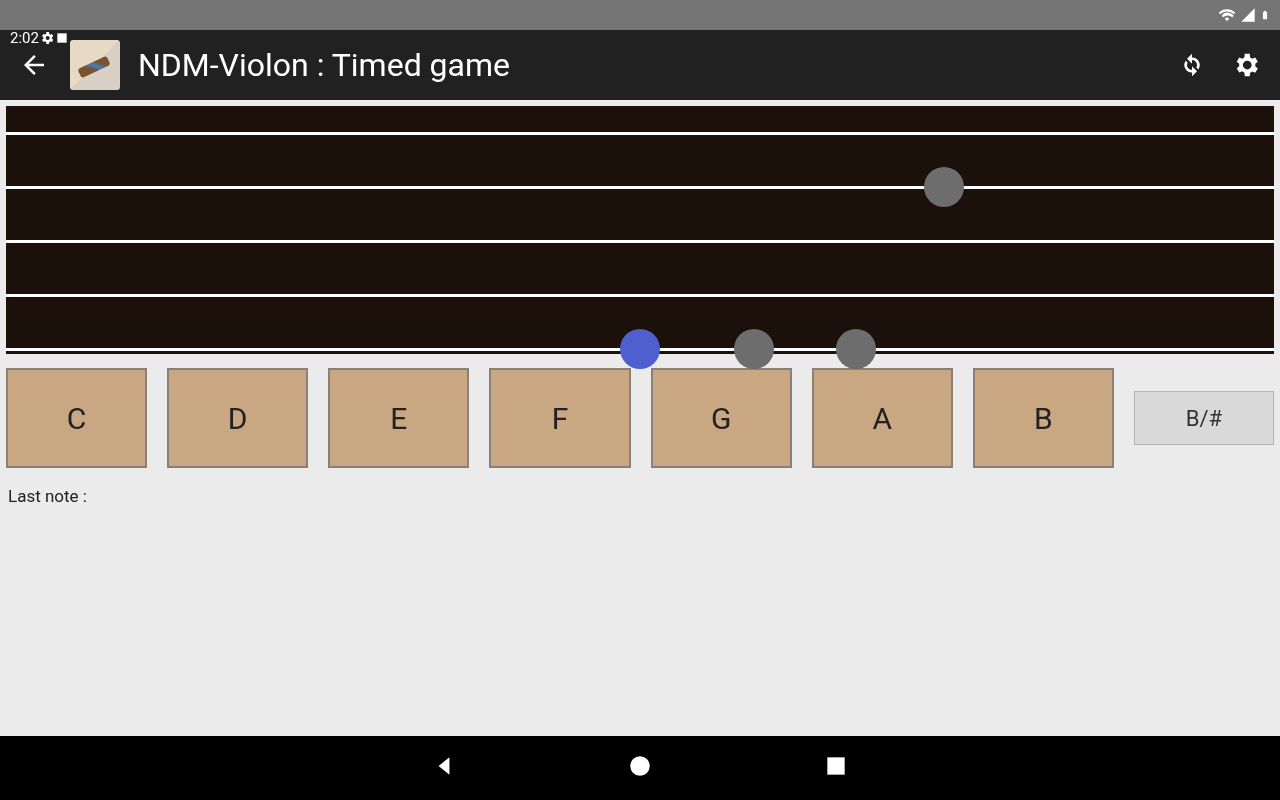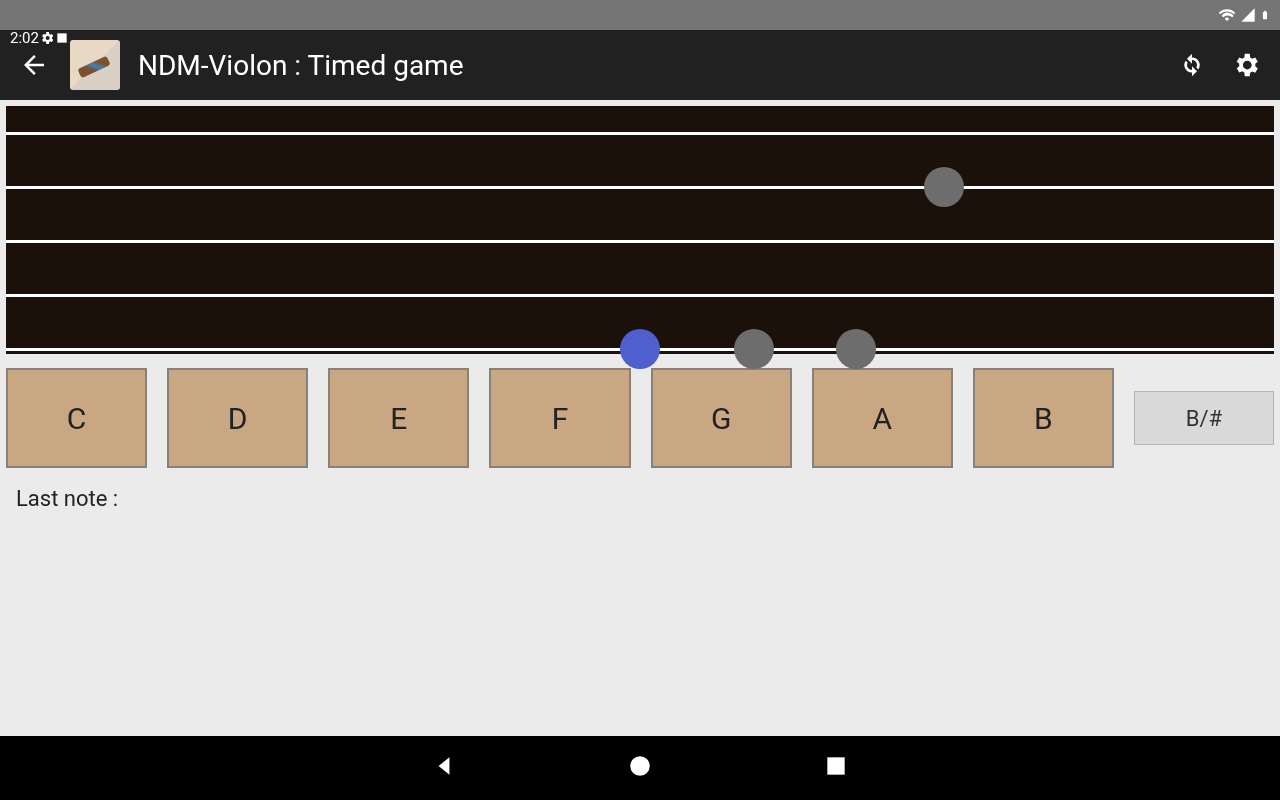--- a/index.html
+++ b/index.html
@@ -3,33 +3,33 @@
 <meta charset="utf-8">
 <style>
 * { margin:0; padding:0; box-sizing:border-box; }
 body { width:1280px; height:800px; font-family:Roboto,Arial,sans-serif; background:#000; overflow:hidden; }
 .status-bar { height:30px; background:#757575; color:#fff; display:flex; align-items:center; justify-content:space-between; padding:0 10px; font-size:15px; }
 .status-left { display:flex; align-items:center; gap:0;margin-top:46px; }
 .status-right { display:flex; align-items:center; gap:4px; }
 .app-bar { height:70px; background:#212121; display:flex; align-items:center; padding:0 16px; gap:18px; }
 .app-icon { width:50px; height:50px; background:linear-gradient(135deg,#e8d9c5 50%,#d9cfc4 50%); border-radius:3px; position:relative; }
 .app-icon::after { content:""; position:absolute; left:8px; top:22px; width:32px; height:10px; background:linear-gradient(45deg,#7a5230 40%,#3b82c4 55%,#7a5230 70%); transform:rotate(-25deg); border-radius:3px; }
-.app-title { color:#fff; font-size:28px; font-weight:400; flex:1; }
+.app-title { color:#fff; font-size:32px; font-weight:400; flex:1; }
 .bar-icon { width:36px; height:36px; display:flex; align-items:center; justify-content:center; cursor:pointer; }
 .bar-icon svg { width:30px; height:30px; fill:#fff; }
 .content { background:#ebebeb; height:636px; }
 .fretboard { background:#1b100a; border:6px solid #ebebeb; border-top-width:6px; border-bottom-width:6px; height:260px; position:relative; }
 .string { position:absolute; left:0; right:0; height:3px; background:#fff; }
 .note-dot { position:absolute; width:40px; height:40px; border-radius:50%; transform:translate(-50%,-50%); }
 .note-blue { background:#4f5fce; }
 .note-grey { background:#6d6d6d; }
 .buttons-row { display:flex; padding:8px 6px; gap:20px; align-items:stretch; }
 .note-btn { flex:1; height:100px; background:#c9a783; border:2px solid #8b8078; color:#222; font-size:30px; display:flex; align-items:center; justify-content:center; cursor:pointer; }
 .flat-btn { width:140px; height:54px; align-self:center; background:#d9d9d9; border:1px solid #b5b5b5; font-size:22px; color:#333; cursor:pointer; display:flex; align-items:center; justify-content:center; }
-.info-row { display:flex; justify-content:space-between; padding:10px 16px; font-size:22px; color:#222; }
+.info-row { display:flex; justify-content:space-between; padding:10px 8px; font-size:17px; color:#222; }
 .nav-bar { height:64px; background:#000; display:flex; align-items:center; justify-content:center; gap:170px; }
 .nav-bar svg { width:26px; height:26px; fill:#fff; }
 .gear-icon, .wifi-icon { fill:#fff; }
 </style>
 </head>
 <body>
 
 <div class="status-bar">
   <div class="status-left">
     <span>2:02</span>

